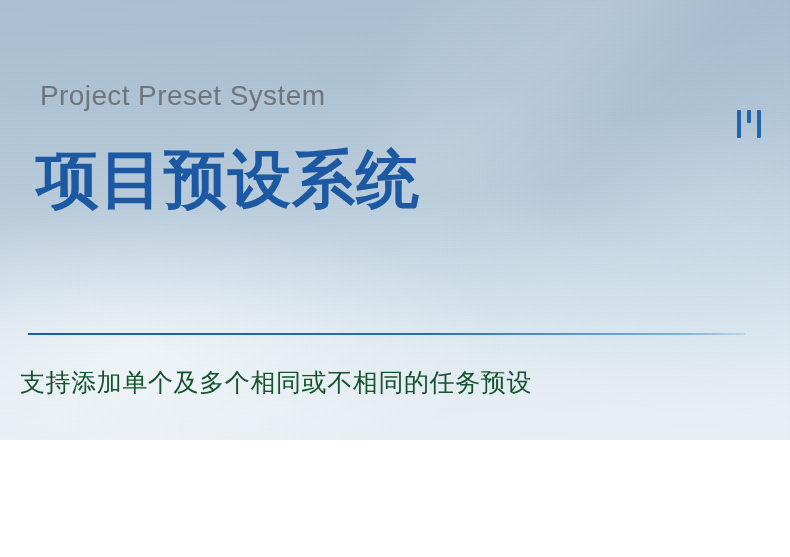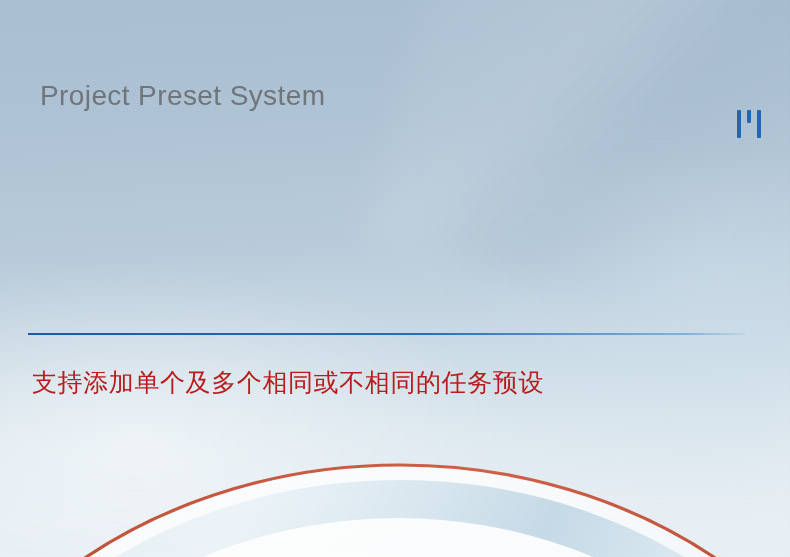--- a/index.html
+++ b/index.html
@@ -10,21 +10,21 @@
   body {
     width: 790px;
     height: 557px;
     overflow: hidden;
     font-family: "Liberation Sans", "DejaVu Sans", sans-serif;
   }
 
   #banner {
     position: relative;
     width: 790px;
-    height: 557px;
+    height: 440px;
     overflow: hidden;
     background: #aec3d4;
   }
 
   
   .bg-base {
     position: absolute;
     inset: 0;
     background: linear-gradient(177deg,
                 #a9bfd2 0%,
@@ -162,27 +162,27 @@
     height: 2px;
     background: linear-gradient(90deg,
                 #1c59a2 0%,
                 #2a6cb5 55%,
                 #86b2d8 92%,
                 #bdd5e8 100%);
   }
 
   .subtitle {
     position: absolute;
-    left: 32px;
+    left: 20px;
     top: 366px;
     font-family: "Liberation Sans", "DejaVu Sans", sans-serif;
     font-size: 25px;
     font-weight: 400;
     letter-spacing: 0.6px;
-    color: #b91c1c;
+    color: #14532d;
     white-space: nowrap;
   }
 </style>
 </head>
 <body>
 
 <div id="banner">
 
   <div class="bg-base"></div>
   <div class="bg-right-soft"></div>
@@ -242,20 +242,21 @@
     <span class="bar bar-left"></span>
     <span class="bar bar-mid"></span>
     <span class="bar bar-right"></span>
   </div>
 
   <div class="content">
 
     <div class="eyebrow">Project Preset System</div>
 
     <div class="headline">
+      <span class="line1">项目预设系统</span>
     </div>
 
     <div class="rule"></div>
 
     <div class="subtitle">支持添加单个及多个相同或不相同的任务预设</div>
 
   </div>
 
 </div>
 

